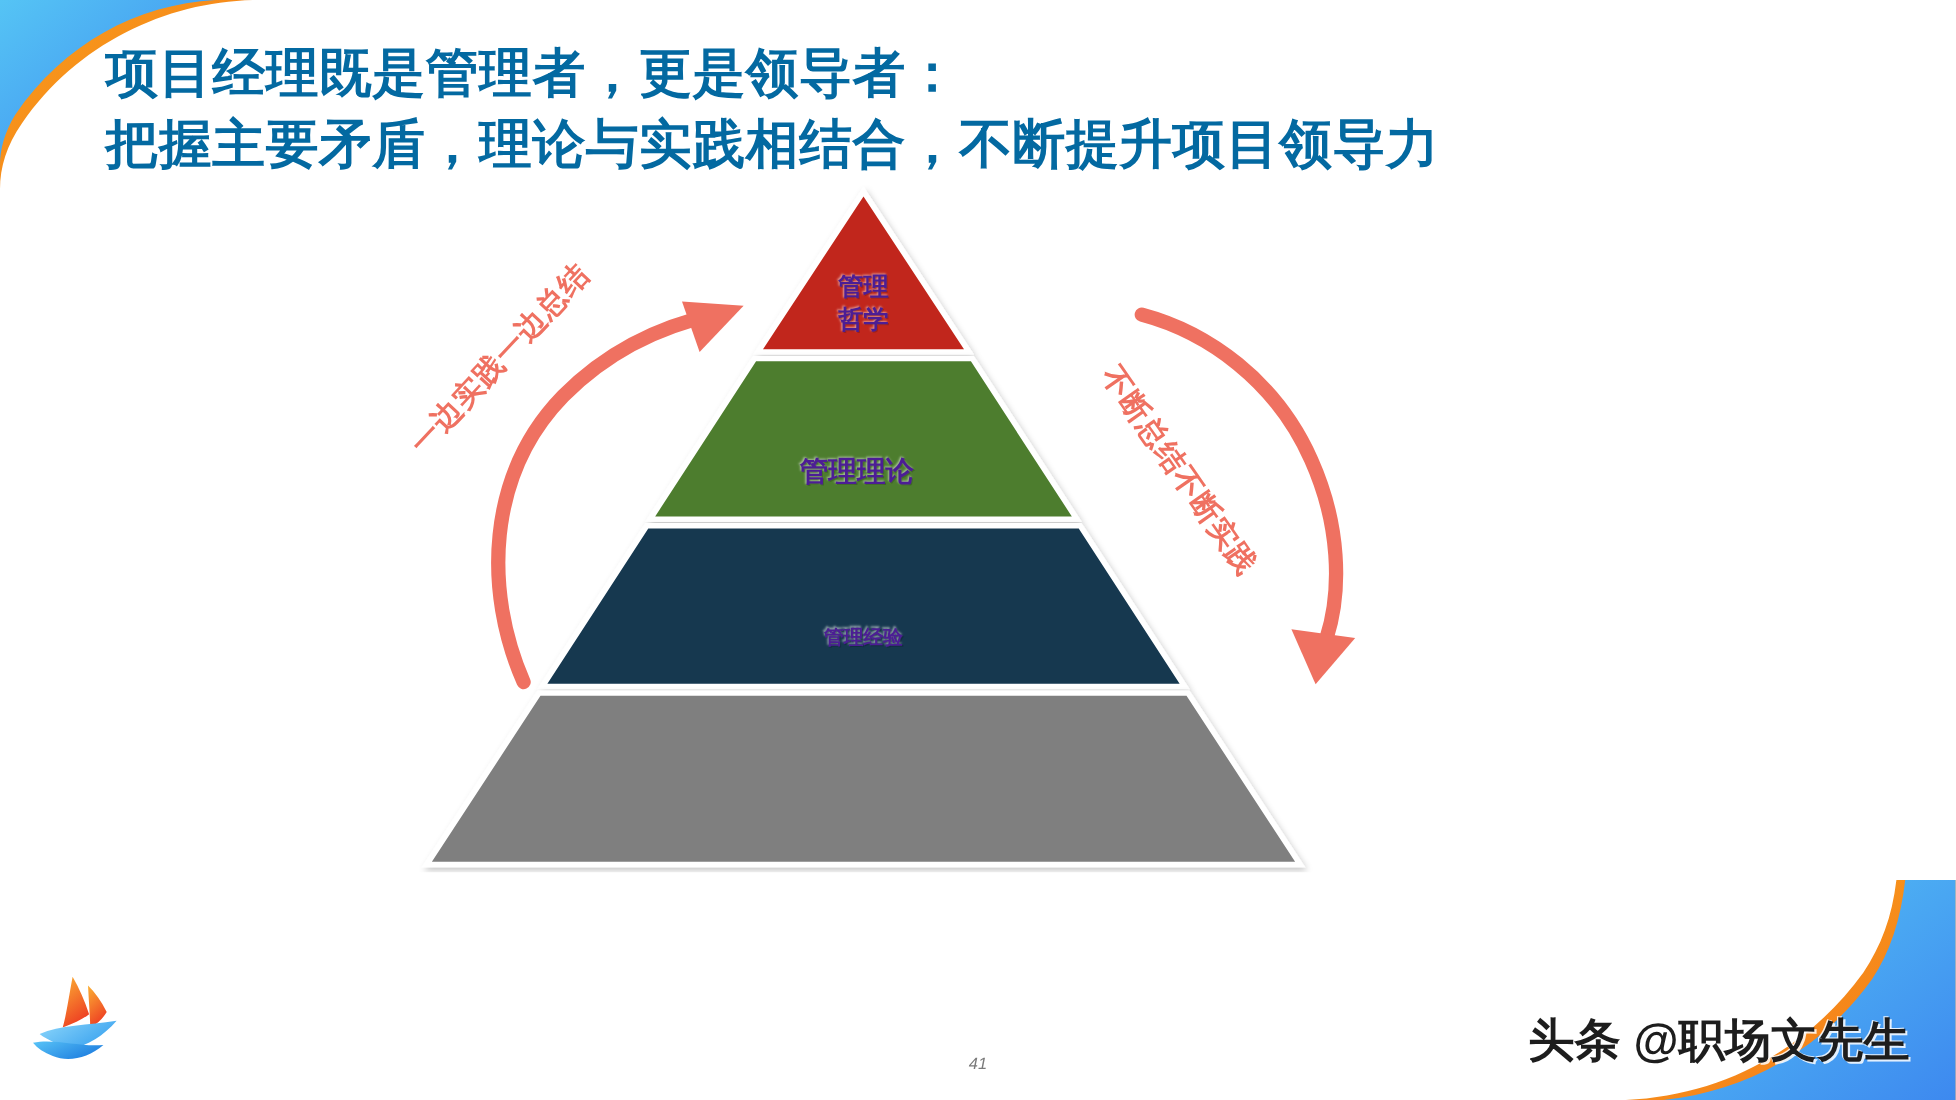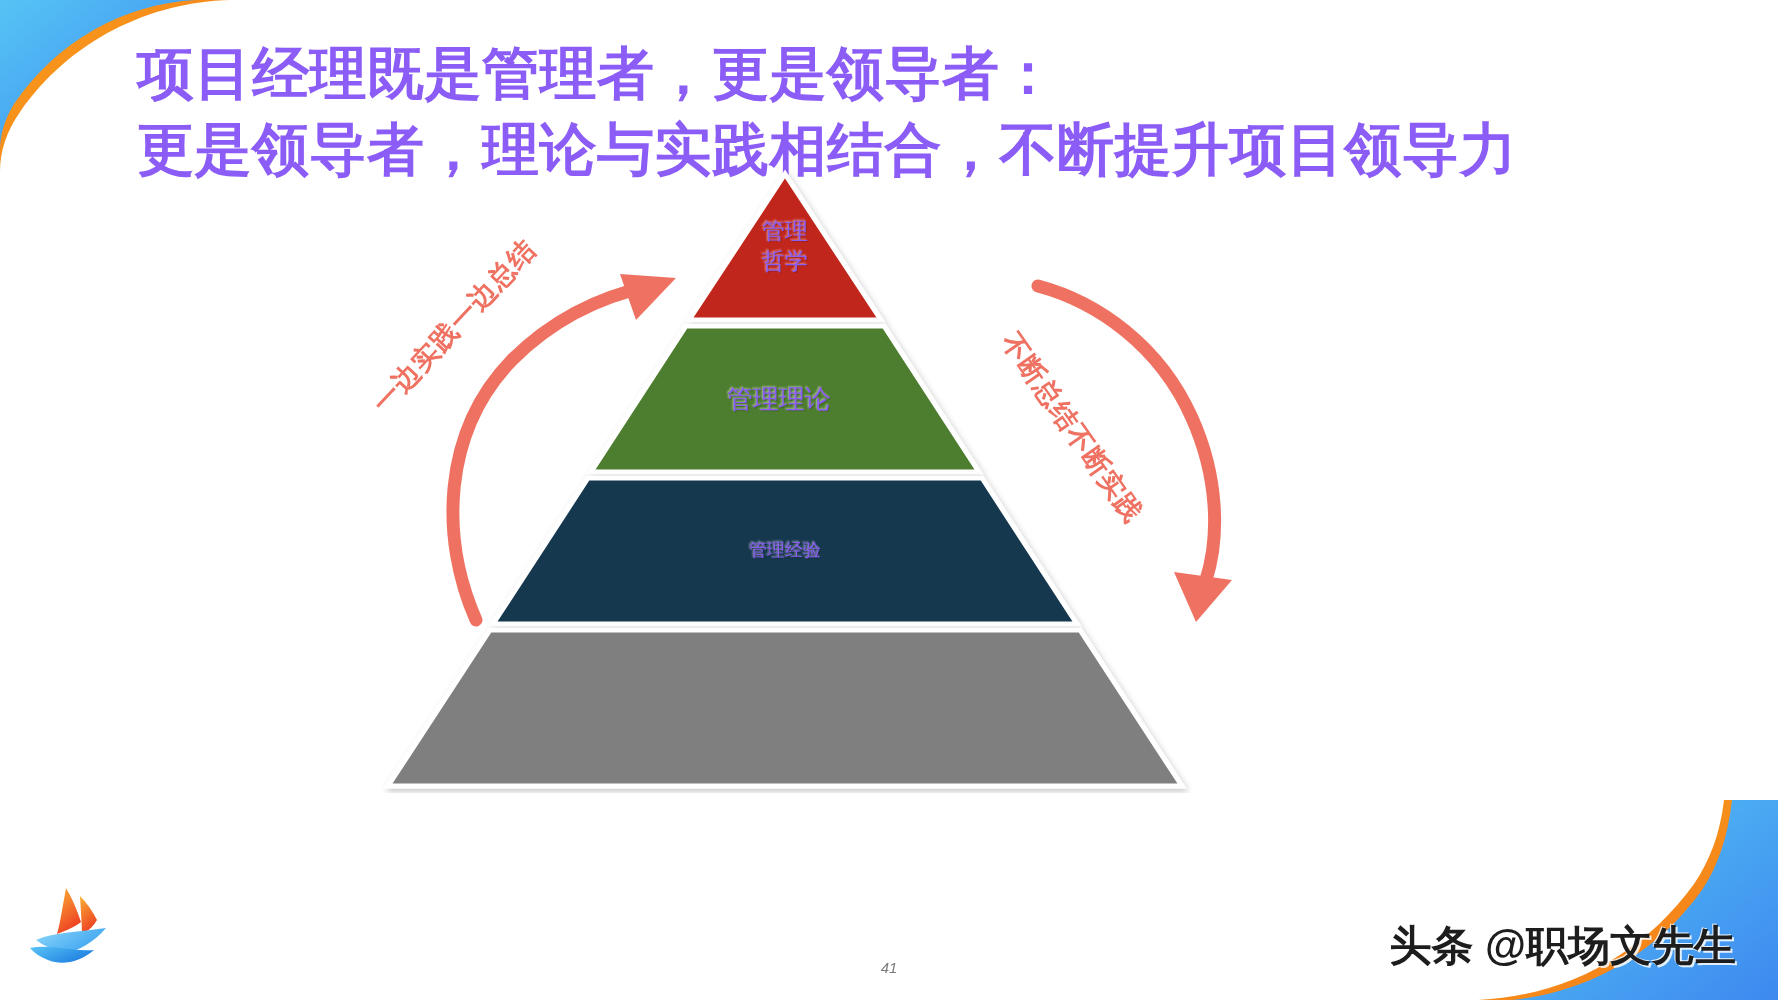--- a/index.html
+++ b/index.html
@@ -22,47 +22,47 @@
   #corner-tl { top:0; left:0; width:230px; height:190px; }
   #corner-br { right:0; bottom:0; width:300px; height:200px; }
 
   
   #title-block {
     position:absolute;
     left:96px; top:36px;
     width:1300px;
   }
   .title-line {
-    font-size:57px;
-    font-weight:bold;
-    color:#8b5cf6;
+    font-size:48px;
+    font-weight:bold;
+    color:#0369a1;
     line-height:1.33;
     letter-spacing:0.5px;
     white-space:nowrap;
-    margin-left:41px;
   }
 
   
   #pyramid-wrap {
     position:absolute;
     left:370px; top:168px;
     width:830px; height:625px;
   }
   #pyramid-svg { display:block; width:830px; height:625px; }
 
   .layer-label {
     position:absolute;
     text-align:center;
-    color:#8b5cf6;
-    font-weight:normal;
+    color:#4c1d95;
+    font-weight:bold;
     white-space:nowrap;
     text-shadow:
        1px  1px 0 rgba(0,0,0,.18),
       -1px -1px 2px rgba(255,255,255,.55);
     pointer-events:none;
+    margin-top:29px;
   }
   #label-apex {
     left:0; right:0; top:48px;
     font-size:23px; line-height:1.32;
   }
   #label-theory { left:0; right:12px; top:214px; font-size:26px; }
   #label-experience { left:0; right:0; top:370px; font-size:18px; }
   #label-knowledge { left:0; right:0; top:527px; font-size:26px; }
 
   
@@ -127,21 +127,21 @@
         <stop offset="0%" stop-color="#f9a01b"></stop>
         <stop offset="100%" stop-color="#f3761a"></stop>
       </linearGradient>
     </defs>
     <path d="M 230 0 C 150 2 70 40 20 112 C 6 132 0 152 0 172 L 0 196 L -10 196 L -10 -10 L 230 -10 Z" fill="url(#gradTLorange)"></path>
     <path d="M 196 0 C 124 4 58 40 14 104 C 4 120 0 136 0 150 L 0 -10 L 196 -10 Z" fill="url(#gradTLblue)"></path>
   </svg>
 
   <div id="title-block">
     <div class="title-line">项目经理既是管理者，更是领导者：</div>
-    <div class="title-line">更是领导者，理论与实践相结合，不断提升项目领导力</div>
+    <div class="title-line">把握主要矛盾，理论与实践相结合，不断提升项目领导力</div>
   </div>
 
   <div id="pyramid-wrap">
     <svg id="pyramid-svg" viewBox="0 0 830 625" xmlns="http://www.w3.org/2000/svg">
       <defs>
         <filter id="layerShadow" x="-20%" y="-20%" width="140%" height="140%">
           <feDropShadow dx="2" dy="3" stdDeviation="3" flood-color="#000" flood-opacity="0.22"></feDropShadow>
         </filter>
       </defs>
 

